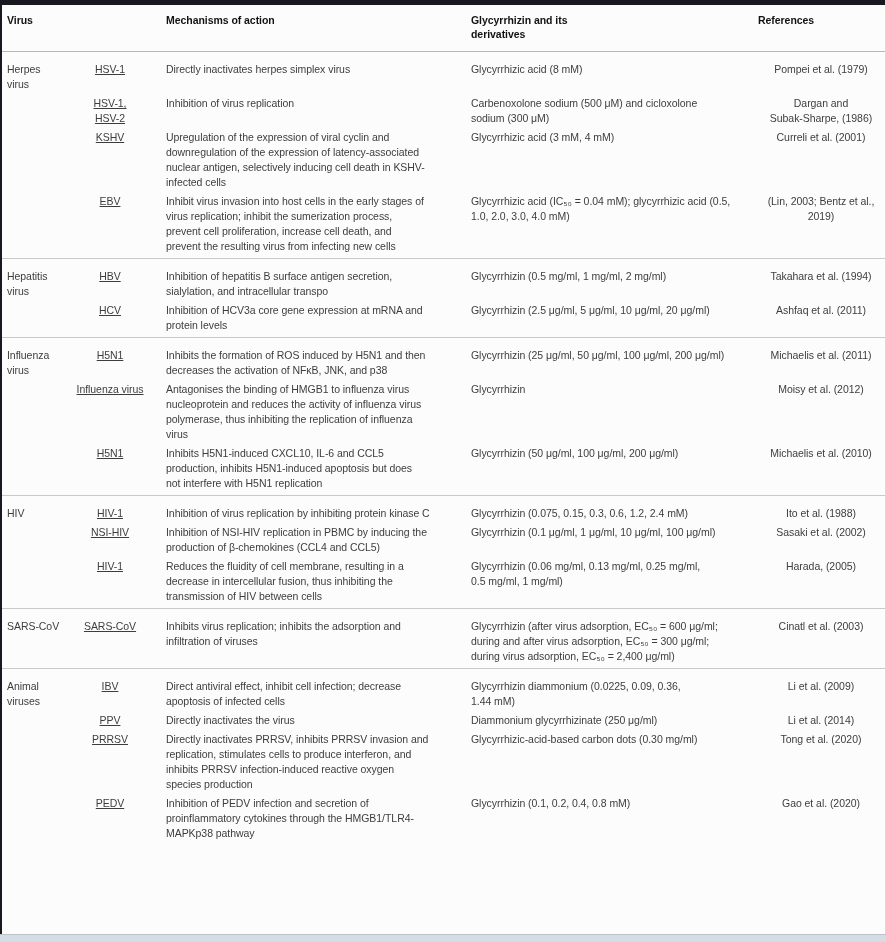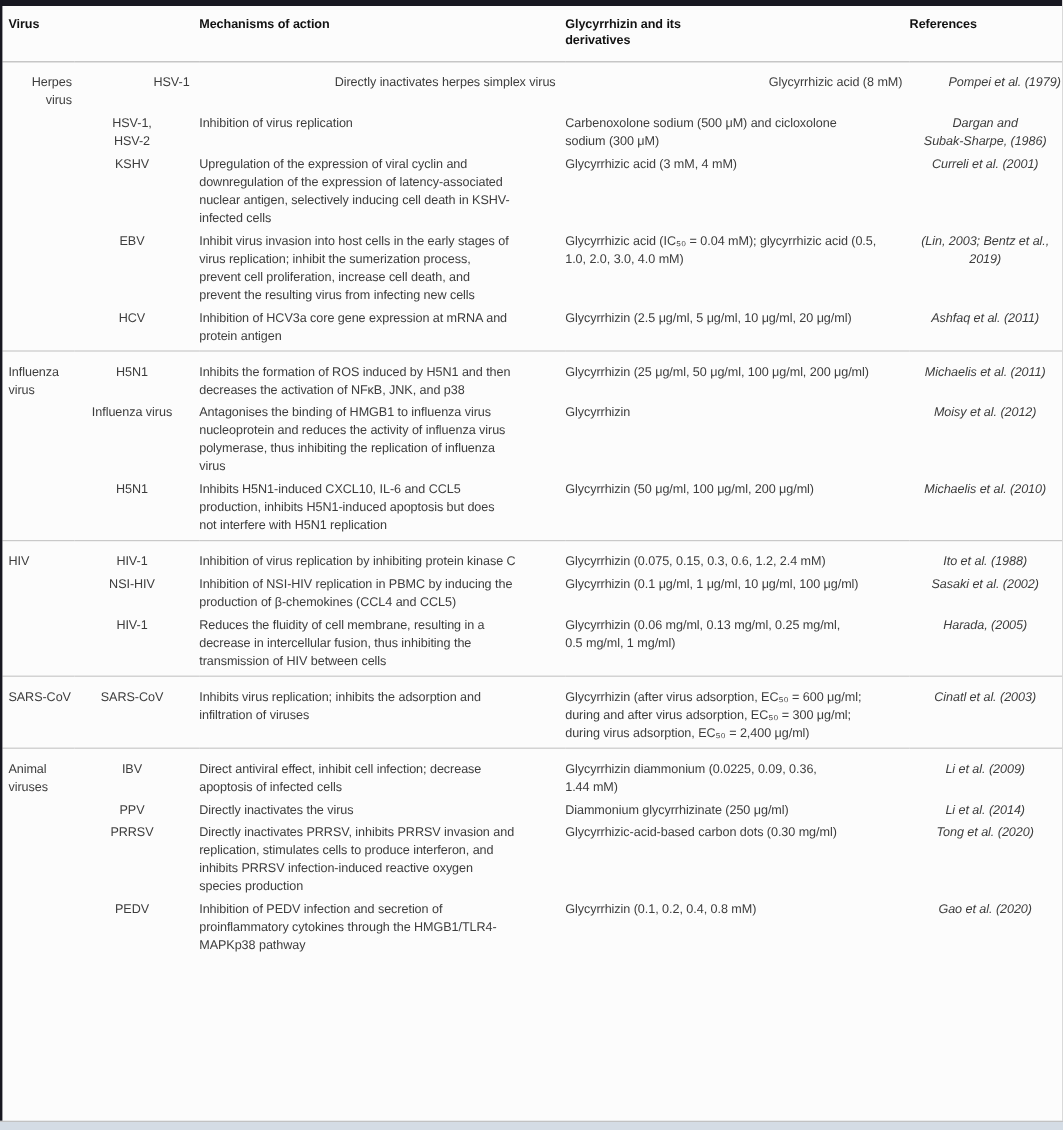--- a/index.html
+++ b/index.html
@@ -62,26 +62,26 @@
     font-size: 10.5px;
     line-height: 15px;
     color: #3d3d3d;
     vertical-align: top;
     text-align: left;
     padding: 0 10px 4px 0;
     white-space: pre-line;
     letter-spacing: -0.05px;
   }
   td.col-group { padding-left: 5px; padding-right: 2px; }
-  td.col-virus { text-align: center; padding-right: 8px; }
+  td.col-virus { text-align: center; padding-right: 8px; text-decoration: underline; }
   td.col-mech  { padding-right: 8px; }
   td.col-gly   { padding-right: 6px; }
-  td.col-ref   { text-align: center; padding-right: 2px; font-style: italic; }
-
-  tr.first-section-start td { padding-top: 10px; text-align: right; }
+  td.col-ref   { text-align: center; padding-right: 2px; }
+
+  tr.first-section-start td { padding-top: 10px; }
   tr.section-start td {
     border-top: 1px solid #c9c9c9;
     padding-top: 10px;
   }
 </style>
 </head>
 <body>
 
 <div class="figure">
   <div class="edge-top"></div>
@@ -140,25 +140,34 @@
           <td class="col-virus">EBV</td>
           <td class="col-mech">Inhibit virus invasion into host cells in the early stages of
 virus replication; inhibit the sumerization process,
 prevent cell proliferation, increase cell death, and
 prevent the resulting virus from infecting new cells</td>
           <td class="col-gly">Glycyrrhizic acid (IC₅₀ = 0.04 mM); glycyrrhizic acid (0.5,
 1.0, 2.0, 3.0, 4.0 mM)</td>
           <td class="col-ref">(Lin, 2003; Bentz et al.,
 2019)</td>
         </tr>
+        <tr class="section-start">
+          <td class="col-group">Hepatitis
+virus</td>
+          <td class="col-virus">HBV</td>
+          <td class="col-mech">Inhibition of hepatitis B surface antigen secretion,
+sialylation, and intracellular transpo</td>
+          <td class="col-gly">Glycyrrhizin (0.5 mg/ml, 1 mg/ml, 2 mg/ml)</td>
+          <td class="col-ref">Takahara et al. (1994)</td>
+        </tr>
         <tr>
           <td class="col-group"></td>
           <td class="col-virus">HCV</td>
           <td class="col-mech">Inhibition of HCV3a core gene expression at mRNA and
-protein antigen</td>
+protein levels</td>
           <td class="col-gly">Glycyrrhizin (2.5 μg/ml, 5 μg/ml, 10 μg/ml, 20 μg/ml)</td>
           <td class="col-ref">Ashfaq et al. (2011)</td>
         </tr>
         <tr class="section-start">
           <td class="col-group">Influenza
 virus</td>
           <td class="col-virus">H5N1</td>
           <td class="col-mech">Inhibits the formation of ROS induced by H5N1 and then
 decreases the activation of NFκB, JNK, and p38</td>
           <td class="col-gly">Glycyrrhizin (25 μg/ml, 50 μg/ml, 100 μg/ml, 200 μg/ml)</td>

